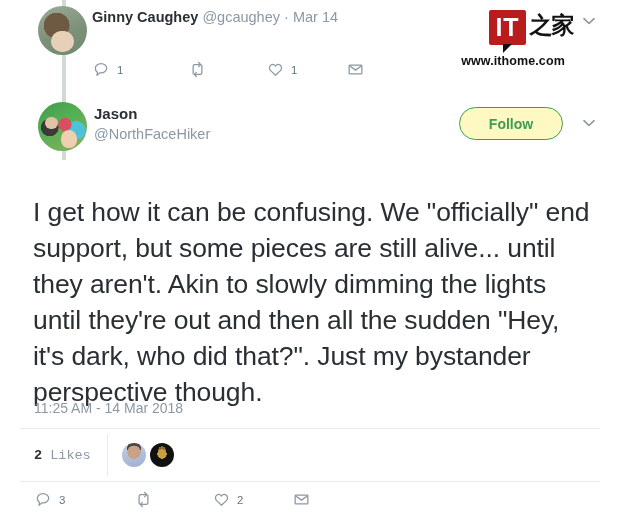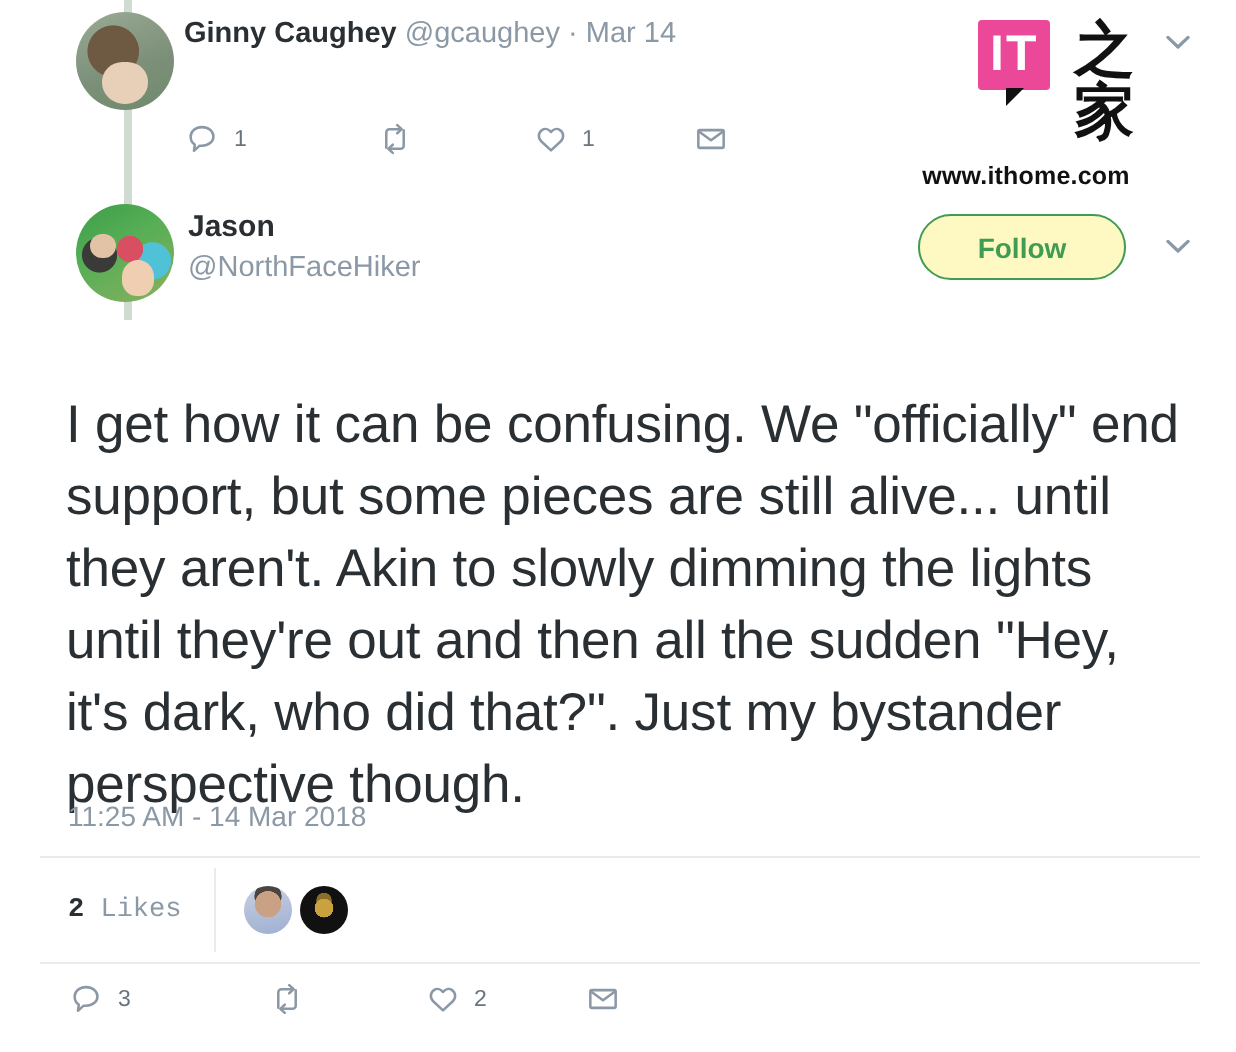--- a/index.html
+++ b/index.html
@@ -140,21 +140,21 @@
     z-index: 2;
   }
   .wm-row {
     display: flex;
     align-items: flex-start;
     justify-content: center;
     gap: 4px;
   }
   .wm-badge {
     position: relative;
-    background: #ec4899;
+    background: #b91c1c;
     color: #ffffff;
     font-weight: bold;
     font-size: 25px;
     line-height: 30px;
     letter-spacing: 1px;
     padding: 2px 6px 3px 6px;
     border-radius: 2px;
     font-family: "Liberation Sans", sans-serif;
     margin-left: 37px;
   }
@@ -164,21 +164,21 @@
     left: 14px;
     bottom: -8px;
     width: 0;
     height: 0;
     border-left: 9px solid #111111;
     border-bottom: 9px solid transparent;
   }
   .wm-cjk {
     font-family: "DejaVu Sans", sans-serif;
     font-weight: bold;
-    font-size: 30px;
+    font-size: 23px;
     line-height: 31px;
     color: #111111;
     letter-spacing: -1px;
   }
   .wm-url {
     margin-top: 9px;
     font-size: 12.5px;
     font-weight: bold;
     color: #111111;
     letter-spacing: 0.1px;

